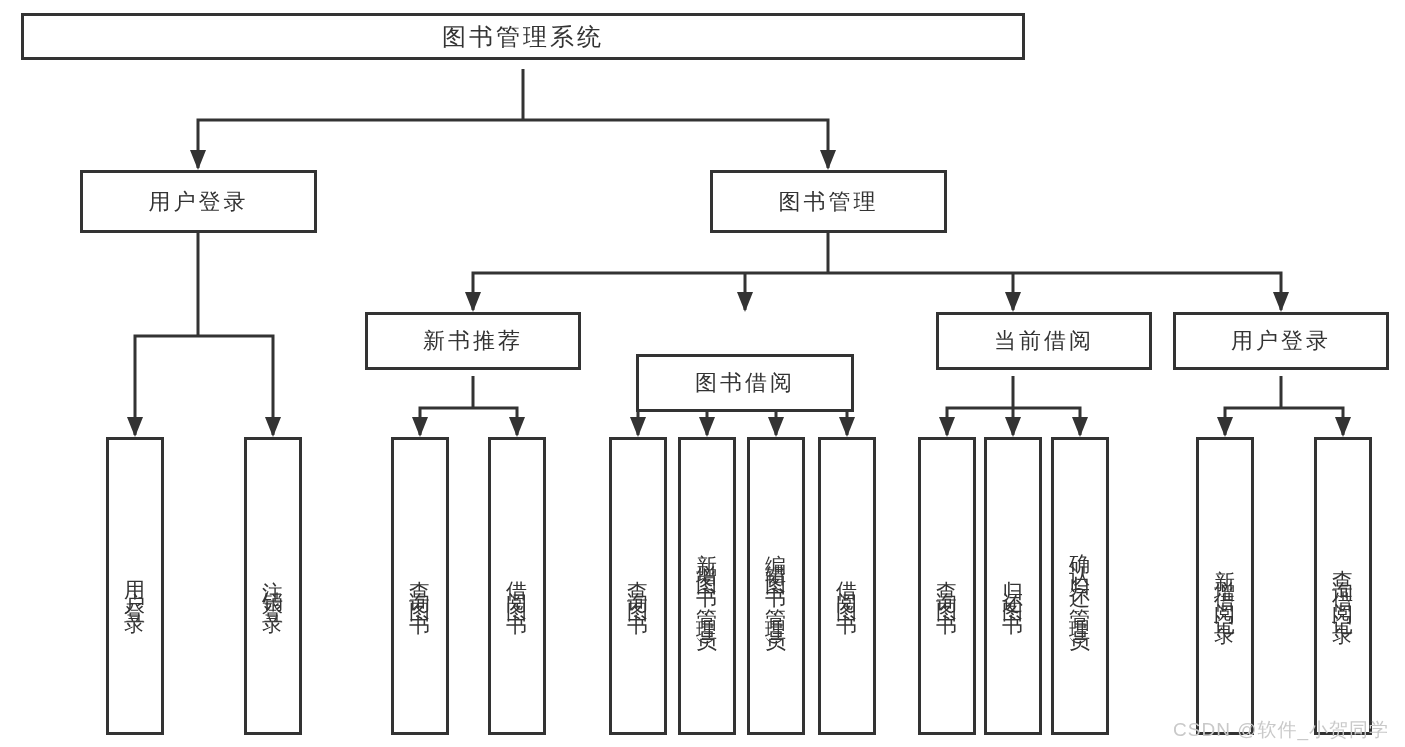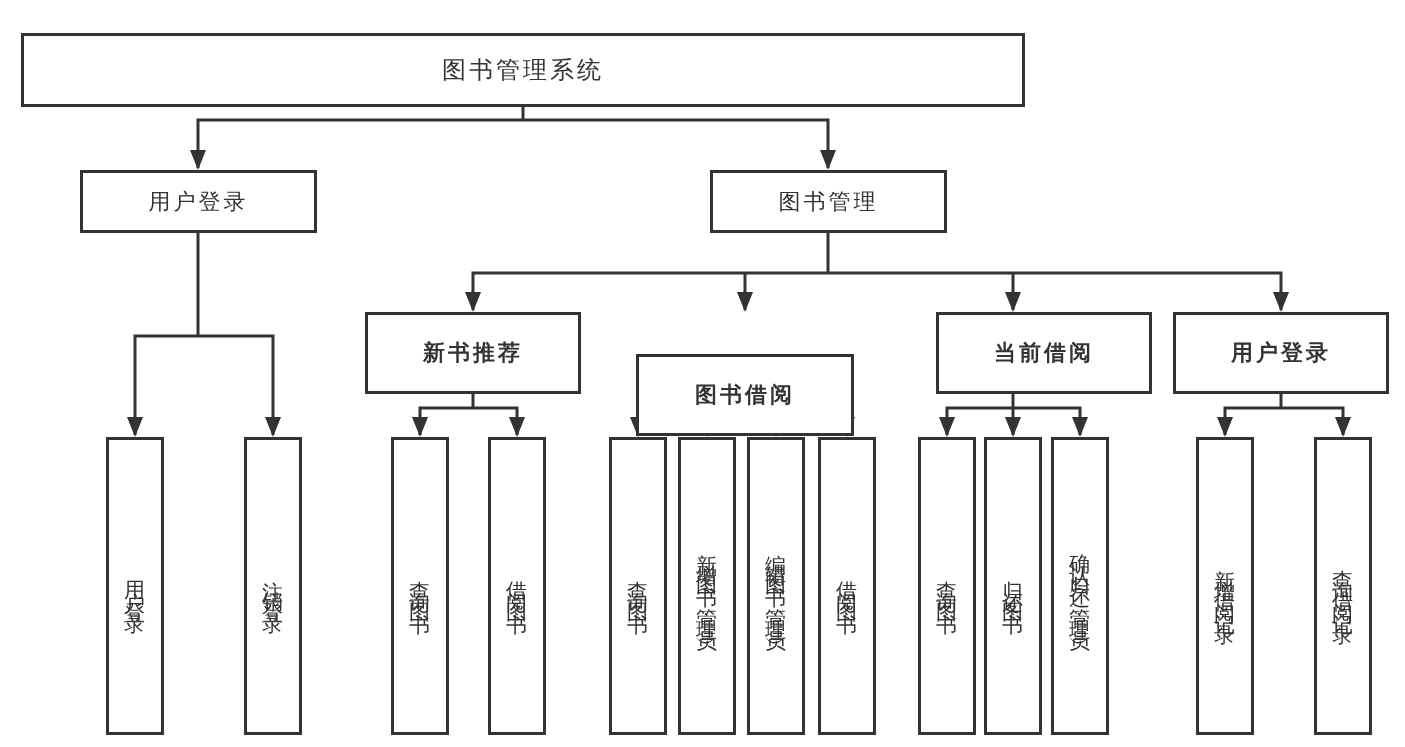--- a/index.html
+++ b/index.html
@@ -34,23 +34,23 @@
   .root  { font-size: 24px; letter-spacing: 3px; }
   .vnode { font-size: 21px; }
   .vnode .vtext {
     writing-mode: vertical-rl;
     text-orientation: mixed;
     letter-spacing: 11px;
     line-height: 1;
     white-space: nowrap;
   }
   
-  .root  { left: 21px;  top: 13px;  width: 1004px; height: 74px; margin-top: 20px; }
+  .root  { left: 21px;  top: 13px;  width: 1004px; height: 47px; }
   .l2    { top: 170px; height: 63px; width: 237px; }
-  .l3    { top: 312px; height: 82px; font-weight: bold; }
+  .l3    { top: 312px; height: 58px; }
   .l4    { top: 437px; height: 298px; width: 58px; }
   #watermark {
     position: absolute;
     right: 16px;
     bottom: 4px;
     font-size: 19px;
     letter-spacing: 1px;
     color: #c9c9c9;
     z-index: 5;
     white-space: nowrap;
@@ -159,14 +159,15 @@
     <span class="vtext">确认归还（管理员）</span>
   </div>
 
   <div class="node vnode l4" style="left:1196px;">
     <span class="vtext">新增借阅记录</span>
   </div>
   <div class="node vnode l4" style="left:1314px;">
     <span class="vtext">查询借阅记录</span>
   </div>
 
+  <div id="watermark">CSDN @软件_小贺同学</div>
 
 </div>
 
 </body></html>

